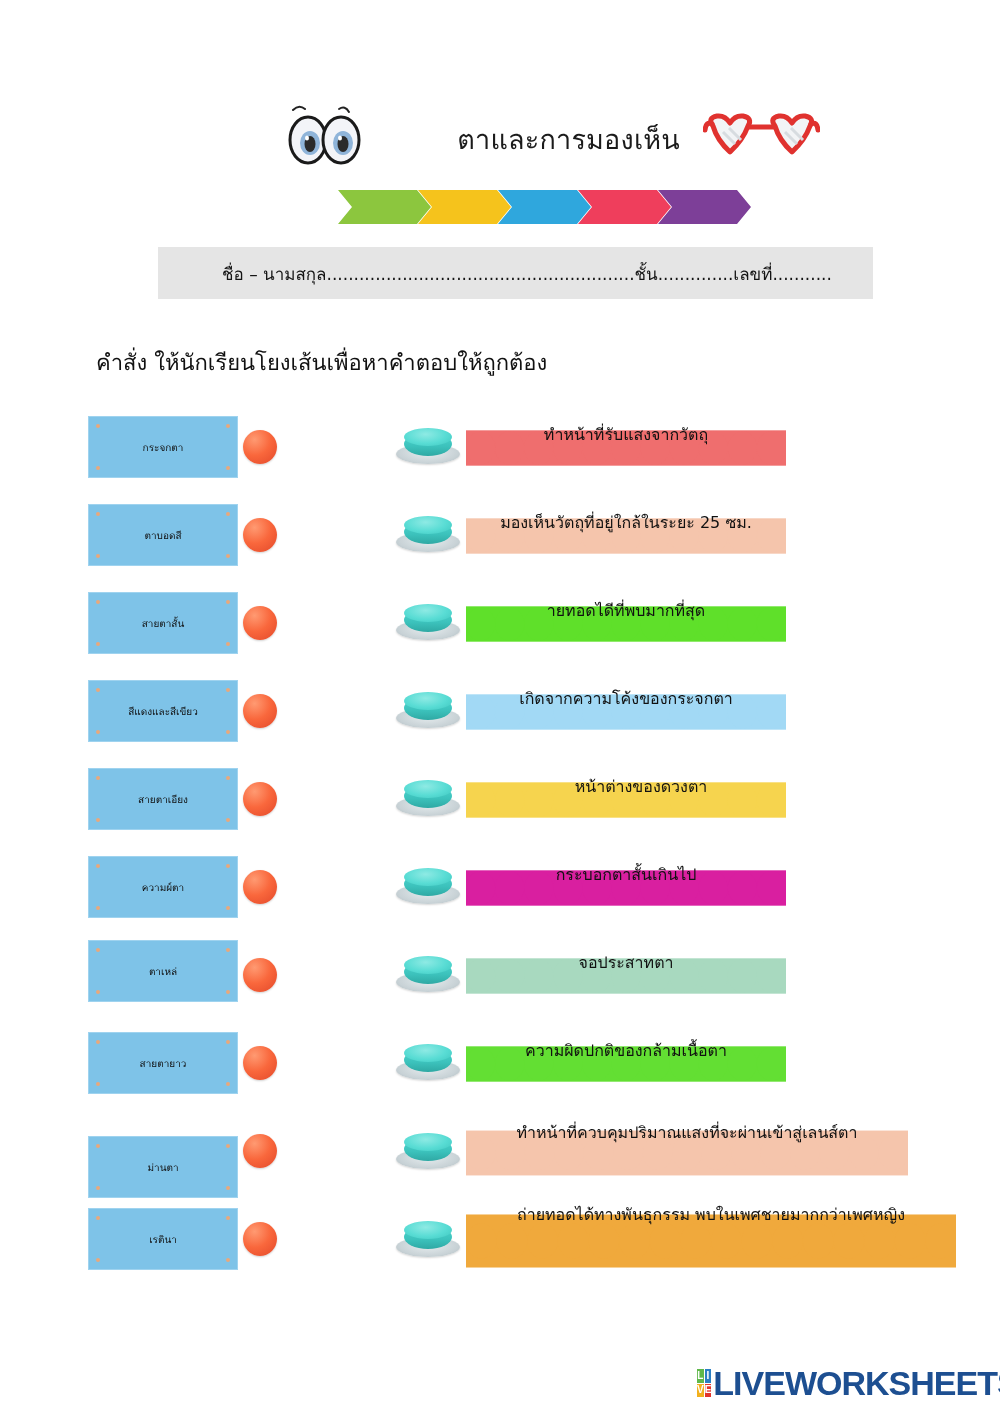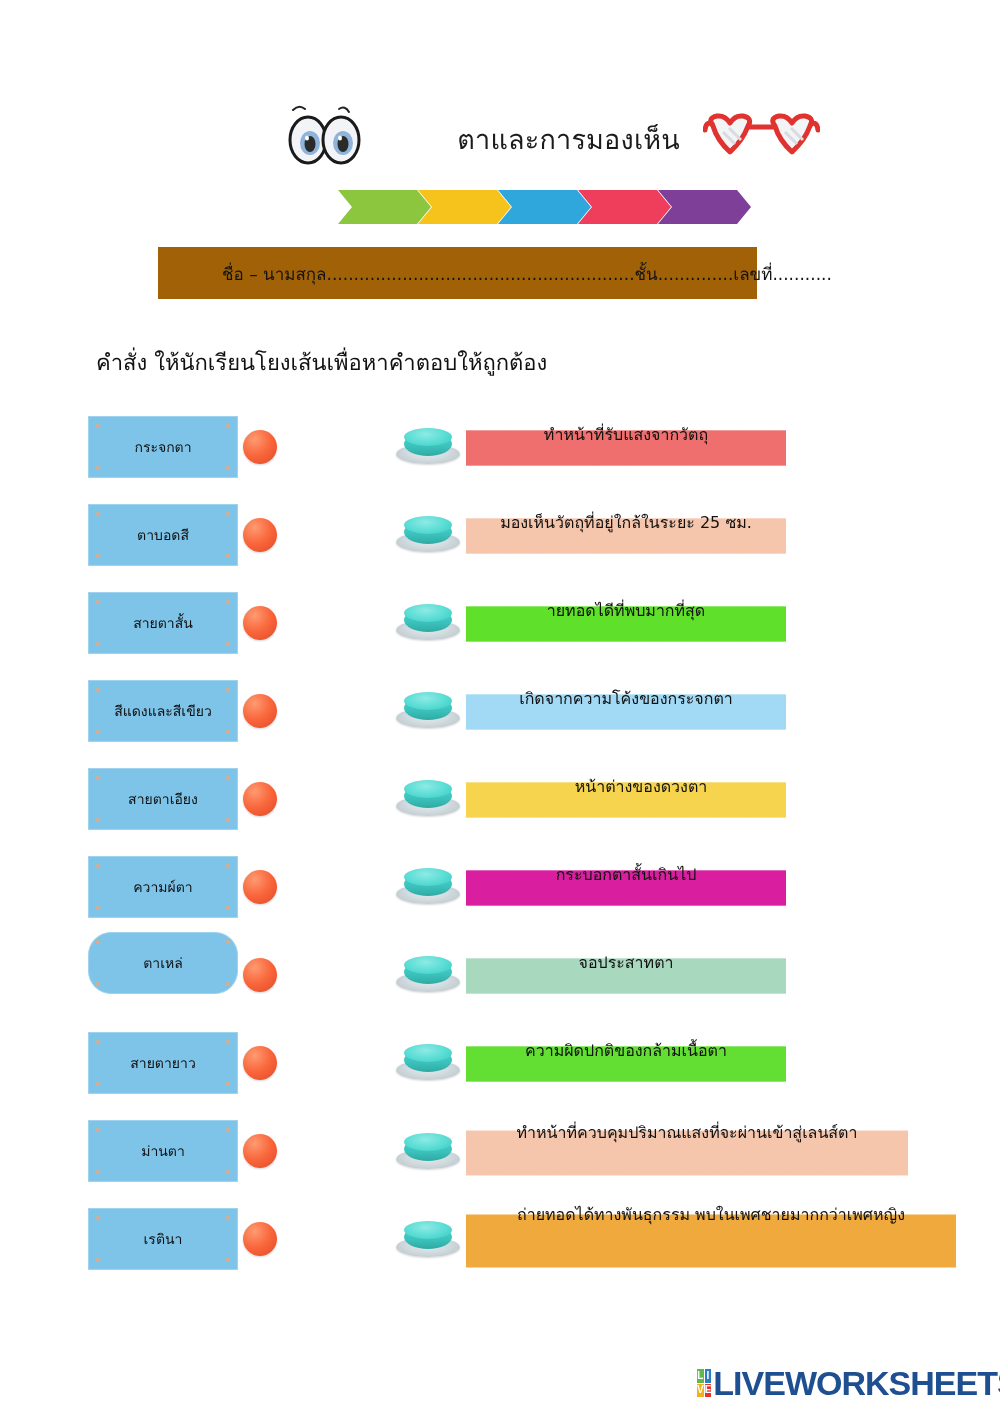--- a/index.html
+++ b/index.html
@@ -25,22 +25,22 @@
   
   .chevron-bar { position: absolute; left: 338px; top: 190px; width: 400px; height: 34px; display: flex; }
   .chev {
     height: 34px; flex: 1; margin-right: -13px;
     clip-path: polygon(0 0, calc(100% - 14px) 0, 100% 50%, calc(100% - 14px) 100%, 0 100%, 14px 50%);
   }
   .chev:first-child { clip-path: polygon(0 0, calc(100% - 14px) 0, 100% 50%, calc(100% - 14px) 100%, 0 100%, 14px 50%); }
 
   
   .name-bar {
-    position: absolute; left: 158px; top: 247px; width: 599px; height: 52px;
-    background: #a16207; display: flex; align-items: center;
+    position: absolute; left: 158px; top: 247px; width: 715px; height: 52px;
+    background: #e5e5e5; display: flex; align-items: center;
   }
   .name-bar-text {
     margin-left: 64px; font-size: 17px; color: #141414; white-space: nowrap;
   }
 
   
   .instruction {
     position: absolute; left: 96px; top: 345px;
     font-size: 22px; color: #111; white-space: nowrap;
   }
@@ -57,21 +57,21 @@
     display: flex; align-items: center; justify-content: center;
   }
   .term-card .dot {
     position: absolute; width: 4px; height: 4px; border-radius: 50%;
     background: #e8a87c;
   }
   .term-card .d1 { left: 7px;  top: 7px; }
   .term-card .d2 { right: 7px; top: 7px; }
   .term-card .d3 { left: 7px;  bottom: 7px; }
   .term-card .d4 { right: 7px; bottom: 7px; }
-  .term-label { font-size: 14px; color: #101010; white-space: nowrap; }
+  .term-label { font-size: 10px; color: #101010; white-space: nowrap; }
 
   
   .orange-knob {
     position: absolute; left: 243px; width: 34px; height: 34px; border-radius: 50%;
     background: radial-gradient(circle at 34% 28%, #ff9a72 0%, #f9673c 48%, #e2482a 100%);
     box-shadow: 0 1px 2px rgba(0,0,0,.18);
   }
 
   
   .teal-knob { position: absolute; left: 396px; width: 64px; height: 50px; }
@@ -306,21 +306,21 @@
         </div>
         <div class="answer-bubble" style="width: 320px; height: 52px; top: 18px;">
           <svg class="scallop" viewBox="0 0 320 52" preserveAspectRatio="none">
             <rect x="0" y="8.32" width="320" height="35.36" fill="#d91fa0"></rect>
             <path d="M 0 26 A 14.545454545454545 16.727272727272727 0 0 1 29.09090909090909 26 A 14.545454545454545 16.727272727272727 0 0 1 58.18181818181818 26 A 14.545454545454545 16.727272727272727 0 0 1 87.27272727272727 26 A 14.545454545454545 16.727272727272727 0 0 1 116.36363636363636 26 A 14.545454545454545 16.727272727272727 0 0 1 145.45454545454544 26 A 14.545454545454545 16.727272727272727 0 0 1 174.54545454545453 26 A 14.545454545454545 16.727272727272727 0 0 1 203.63636363636363 26 A 14.545454545454545 16.727272727272727 0 0 1 232.72727272727272 26 A 14.545454545454545 16.727272727272727 0 0 1 261.8181818181818 26 A 14.545454545454545 16.727272727272727 0 0 1 290.9090909090909 26 A 14.545454545454545 16.727272727272727 0 0 1 320 26 L 320 26 A 14.545454545454545 16.727272727272727 0 0 1 290.9090909090909 26 A 14.545454545454545 16.727272727272727 0 0 1 261.8181818181818 26 A 14.545454545454545 16.727272727272727 0 0 1 232.72727272727272 26 A 14.545454545454545 16.727272727272727 0 0 1 203.63636363636363 26 A 14.545454545454545 16.727272727272727 0 0 1 174.54545454545453 26 A 14.545454545454545 16.727272727272727 0 0 1 145.45454545454544 26 A 14.545454545454545 16.727272727272727 0 0 1 116.36363636363636 26 A 14.545454545454545 16.727272727272727 0 0 1 87.27272727272727 26 A 14.545454545454545 16.727272727272727 0 0 1 58.18181818181818 26 A 14.545454545454545 16.727272727272727 0 0 1 29.09090909090909 26 A 14.545454545454545 16.727272727272727 0 0 1 0 26 Z" fill="#d91fa0"></path>
           </svg>
           <span class="answer-text">กระบอกตาสั้นเกินไป</span>
         </div>
       </div>
       <div class="match-row" style="height: 88px;">
-        <div class="term-card" style="top: 0; border-radius: 23px;">
+        <div class="term-card" style="top: 8px;">
           <span class="dot d1"></span>
           <span class="dot d2"></span>
           <span class="dot d3"></span>
           <span class="dot d4"></span>
           <span class="term-label">ตาเหล่</span>
         </div>
         <div class="orange-knob" style="top: 26px;"></div>
         <div class="teal-knob" style="top: 12px;">
           <div class="teal-base"></div>
           <div class="teal-body"></div>
@@ -350,21 +350,21 @@
         </div>
         <div class="answer-bubble" style="width: 320px; height: 52px; top: 18px;">
           <svg class="scallop" viewBox="0 0 320 52" preserveAspectRatio="none">
             <rect x="0" y="8.32" width="320" height="35.36" fill="#63df33"></rect>
             <path d="M 0 26 A 14.545454545454545 16.727272727272727 0 0 1 29.09090909090909 26 A 14.545454545454545 16.727272727272727 0 0 1 58.18181818181818 26 A 14.545454545454545 16.727272727272727 0 0 1 87.27272727272727 26 A 14.545454545454545 16.727272727272727 0 0 1 116.36363636363636 26 A 14.545454545454545 16.727272727272727 0 0 1 145.45454545454544 26 A 14.545454545454545 16.727272727272727 0 0 1 174.54545454545453 26 A 14.545454545454545 16.727272727272727 0 0 1 203.63636363636363 26 A 14.545454545454545 16.727272727272727 0 0 1 232.72727272727272 26 A 14.545454545454545 16.727272727272727 0 0 1 261.8181818181818 26 A 14.545454545454545 16.727272727272727 0 0 1 290.9090909090909 26 A 14.545454545454545 16.727272727272727 0 0 1 320 26 L 320 26 A 14.545454545454545 16.727272727272727 0 0 1 290.9090909090909 26 A 14.545454545454545 16.727272727272727 0 0 1 261.8181818181818 26 A 14.545454545454545 16.727272727272727 0 0 1 232.72727272727272 26 A 14.545454545454545 16.727272727272727 0 0 1 203.63636363636363 26 A 14.545454545454545 16.727272727272727 0 0 1 174.54545454545453 26 A 14.545454545454545 16.727272727272727 0 0 1 145.45454545454544 26 A 14.545454545454545 16.727272727272727 0 0 1 116.36363636363636 26 A 14.545454545454545 16.727272727272727 0 0 1 87.27272727272727 26 A 14.545454545454545 16.727272727272727 0 0 1 58.18181818181818 26 A 14.545454545454545 16.727272727272727 0 0 1 29.09090909090909 26 A 14.545454545454545 16.727272727272727 0 0 1 0 26 Z" fill="#63df33"></path>
           </svg>
           <span class="answer-text">ความผิดปกติของกล้ามเนื้อตา</span>
         </div>
       </div>
       <div class="match-row" style="height: 88px;">
-        <div class="term-card" style="top: 12px;">
+        <div class="term-card" style="top: 28px;">
           <span class="dot d1"></span>
           <span class="dot d2"></span>
           <span class="dot d3"></span>
           <span class="dot d4"></span>
           <span class="term-label">ม่านตา</span>
         </div>
         <div class="orange-knob" style="top: 26px;"></div>
         <div class="teal-knob" style="top: 13px;">
           <div class="teal-base"></div>
           <div class="teal-body"></div>

